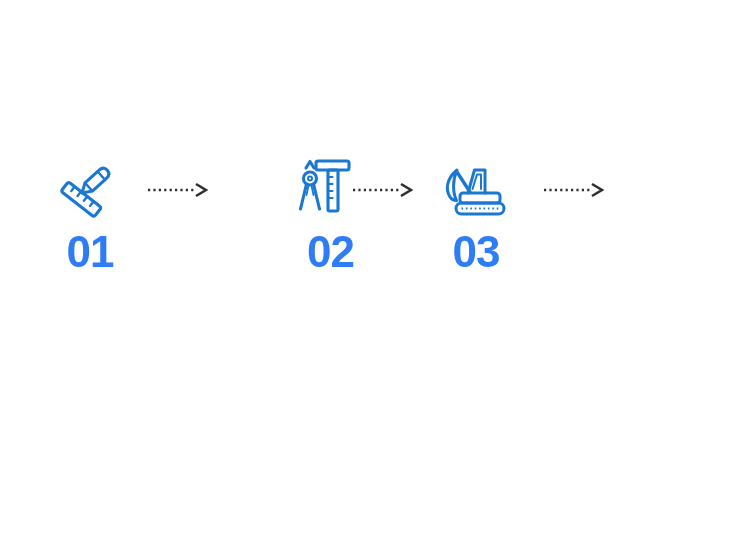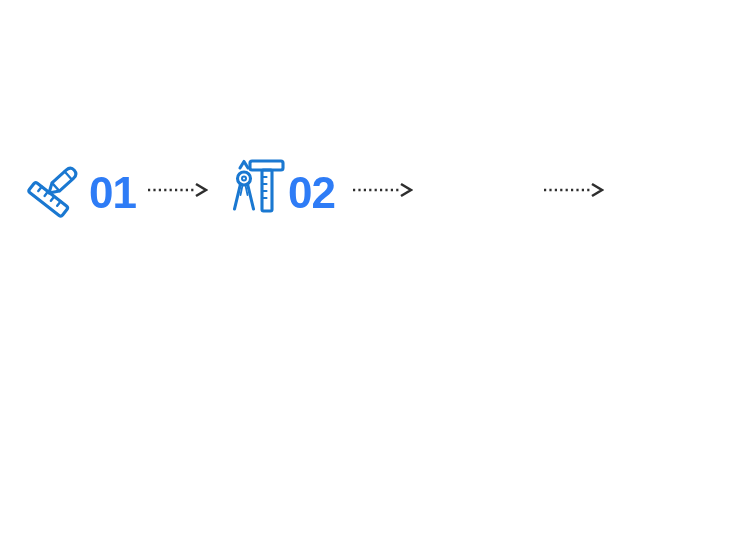--- a/index.html
+++ b/index.html
@@ -9,25 +9,25 @@
     background: var(--background, #ffffff);
     font-family: "Liberation Sans", sans-serif;
     overflow: hidden;
   }
   .diagram { position: absolute; inset: 0; }
   .step {
     position: absolute;
     top: 156px;
     width: 130px;
     display: flex;
-    flex-direction: row;
+    flex-direction: column;
     align-items: center;
   }
   #step-1 { left: 25px; }
-  #step-2 { left: 224px; }
+  #step-2 { left: 224px; align-items: flex-end; }
   #step-3 { left: 411px; }
   #step-4 { left: 599px; }
   .icon {
     width: 64px;
     height: 64px;
     color: var(--icon-stroke, #1a78d1);
   }
   .icon svg { width: 100%; height: 100%; display: block; }
   .step-number {
     margin-top: 10px;
@@ -93,20 +93,34 @@
     <div class="step-number">02</div>
   </div>
 
   <div class="arrow" id="arrow-2">
     <svg viewBox="0 0 62 16" fill="none" stroke="currentColor" stroke-width="2.6">
       <line x1="2" y1="8" x2="50" y2="8" stroke-dasharray="2.2 3.2"></line>
       <polyline points="50 2, 60 8, 50 14"></polyline>
     </svg>
   </div>
 
+  <div class="step" id="step-3">
+    <div class="icon">
+      <svg viewBox="0 0 64 64" fill="none" stroke="currentColor" stroke-width="3" stroke-linecap="round" stroke-linejoin="round">
+        <path d="M13 14 C3 22 1 33 6 41 C7.5 43.5 10 44.5 12.5 44.5 C8.5 36 8.5 24 13 14 Z"></path>
+        <path d="M13 16 L26 36" stroke-width="3.4"></path>
+        <path d="M24 37 L30.5 14 L41 14 L41 37"></path>
+        <path d="M28.5 33 L33 18.5 L37 18.5 L37 33" stroke-width="2"></path>
+        <rect x="16" y="37" width="40" height="10" rx="3"></rect>
+        <rect x="12" y="47" width="48" height="11" rx="5.5"></rect>
+        <line x1="17.5" y1="52.5" x2="54.5" y2="52.5" stroke-width="2.2" stroke-dasharray="1.6 2.8" stroke-linecap="butt"></line>
+      </svg>
+    </div>
+    <div class="step-number">03</div>
+  </div>
 
   <div class="arrow" id="arrow-3">
     <svg viewBox="0 0 62 16" fill="none" stroke="currentColor" stroke-width="2.6">
       <line x1="2" y1="8" x2="50" y2="8" stroke-dasharray="2.2 3.2"></line>
       <polyline points="50 2, 60 8, 50 14"></polyline>
     </svg>
   </div>
 
 
 </div>

